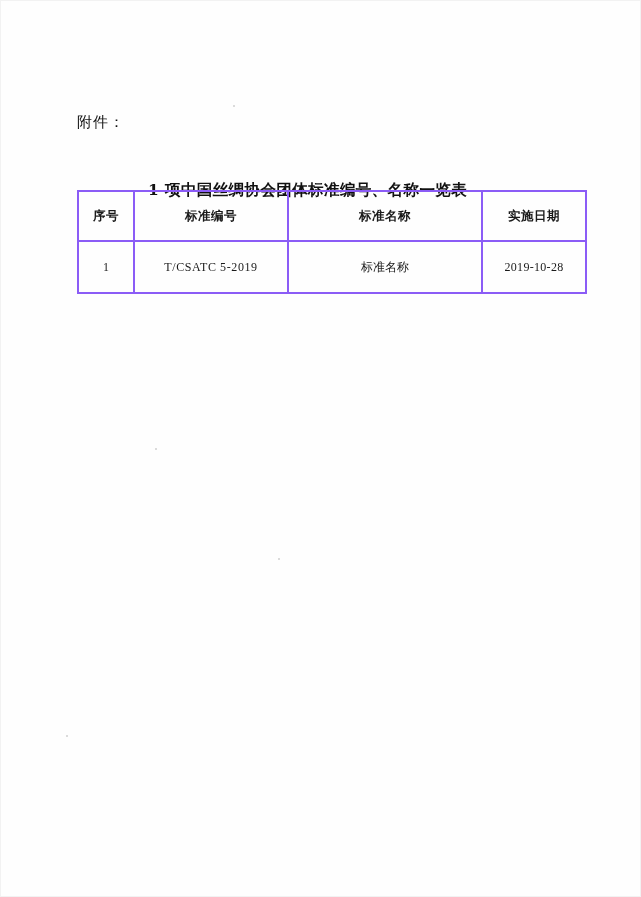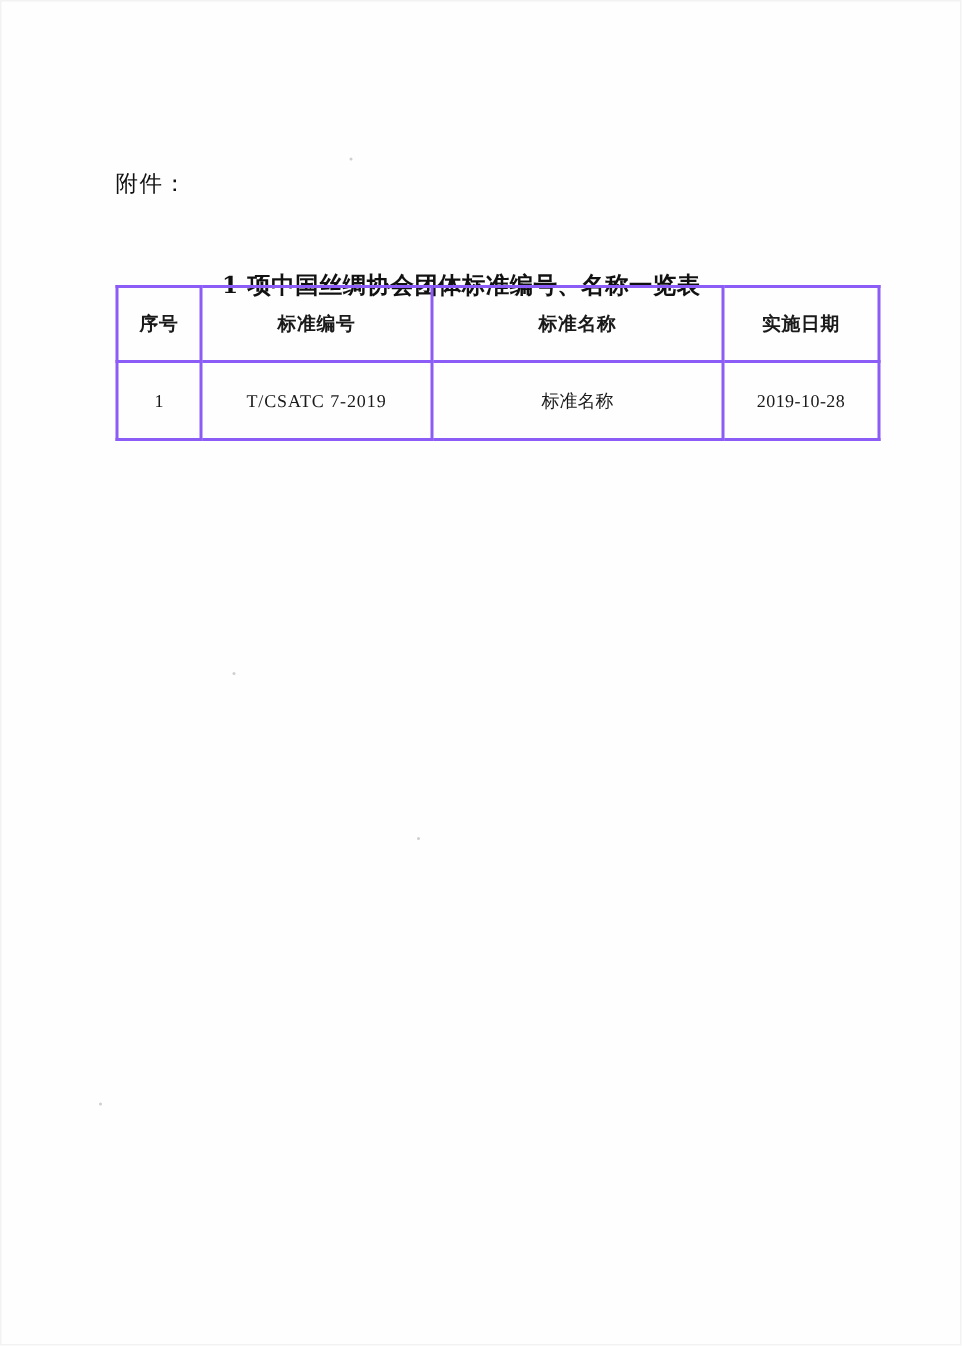--- a/index.html
+++ b/index.html
@@ -131,20 +131,20 @@
       <tr>
         <th class="cn-cell col-idx">序号</th>
         <th class="cn-cell col-code">标准编号</th>
         <th class="cn-cell col-name">标准名称</th>
         <th class="cn-cell col-date">实施日期</th>
       </tr>
     </thead>
     <tbody>
       <tr>
         <td class="col-idx">1</td>
-        <td class="col-code code-text">T/CSATC 7-2019</td>
+        <td class="col-code code-text">T/CSATC 5-2019</td>
         <td class="col-name cn-cell">标准名称</td>
         <td class="col-date date-text">2019-10-28</td>
       </tr>
     </tbody>
   </table>
 
 </div>
 
 </body></html>

